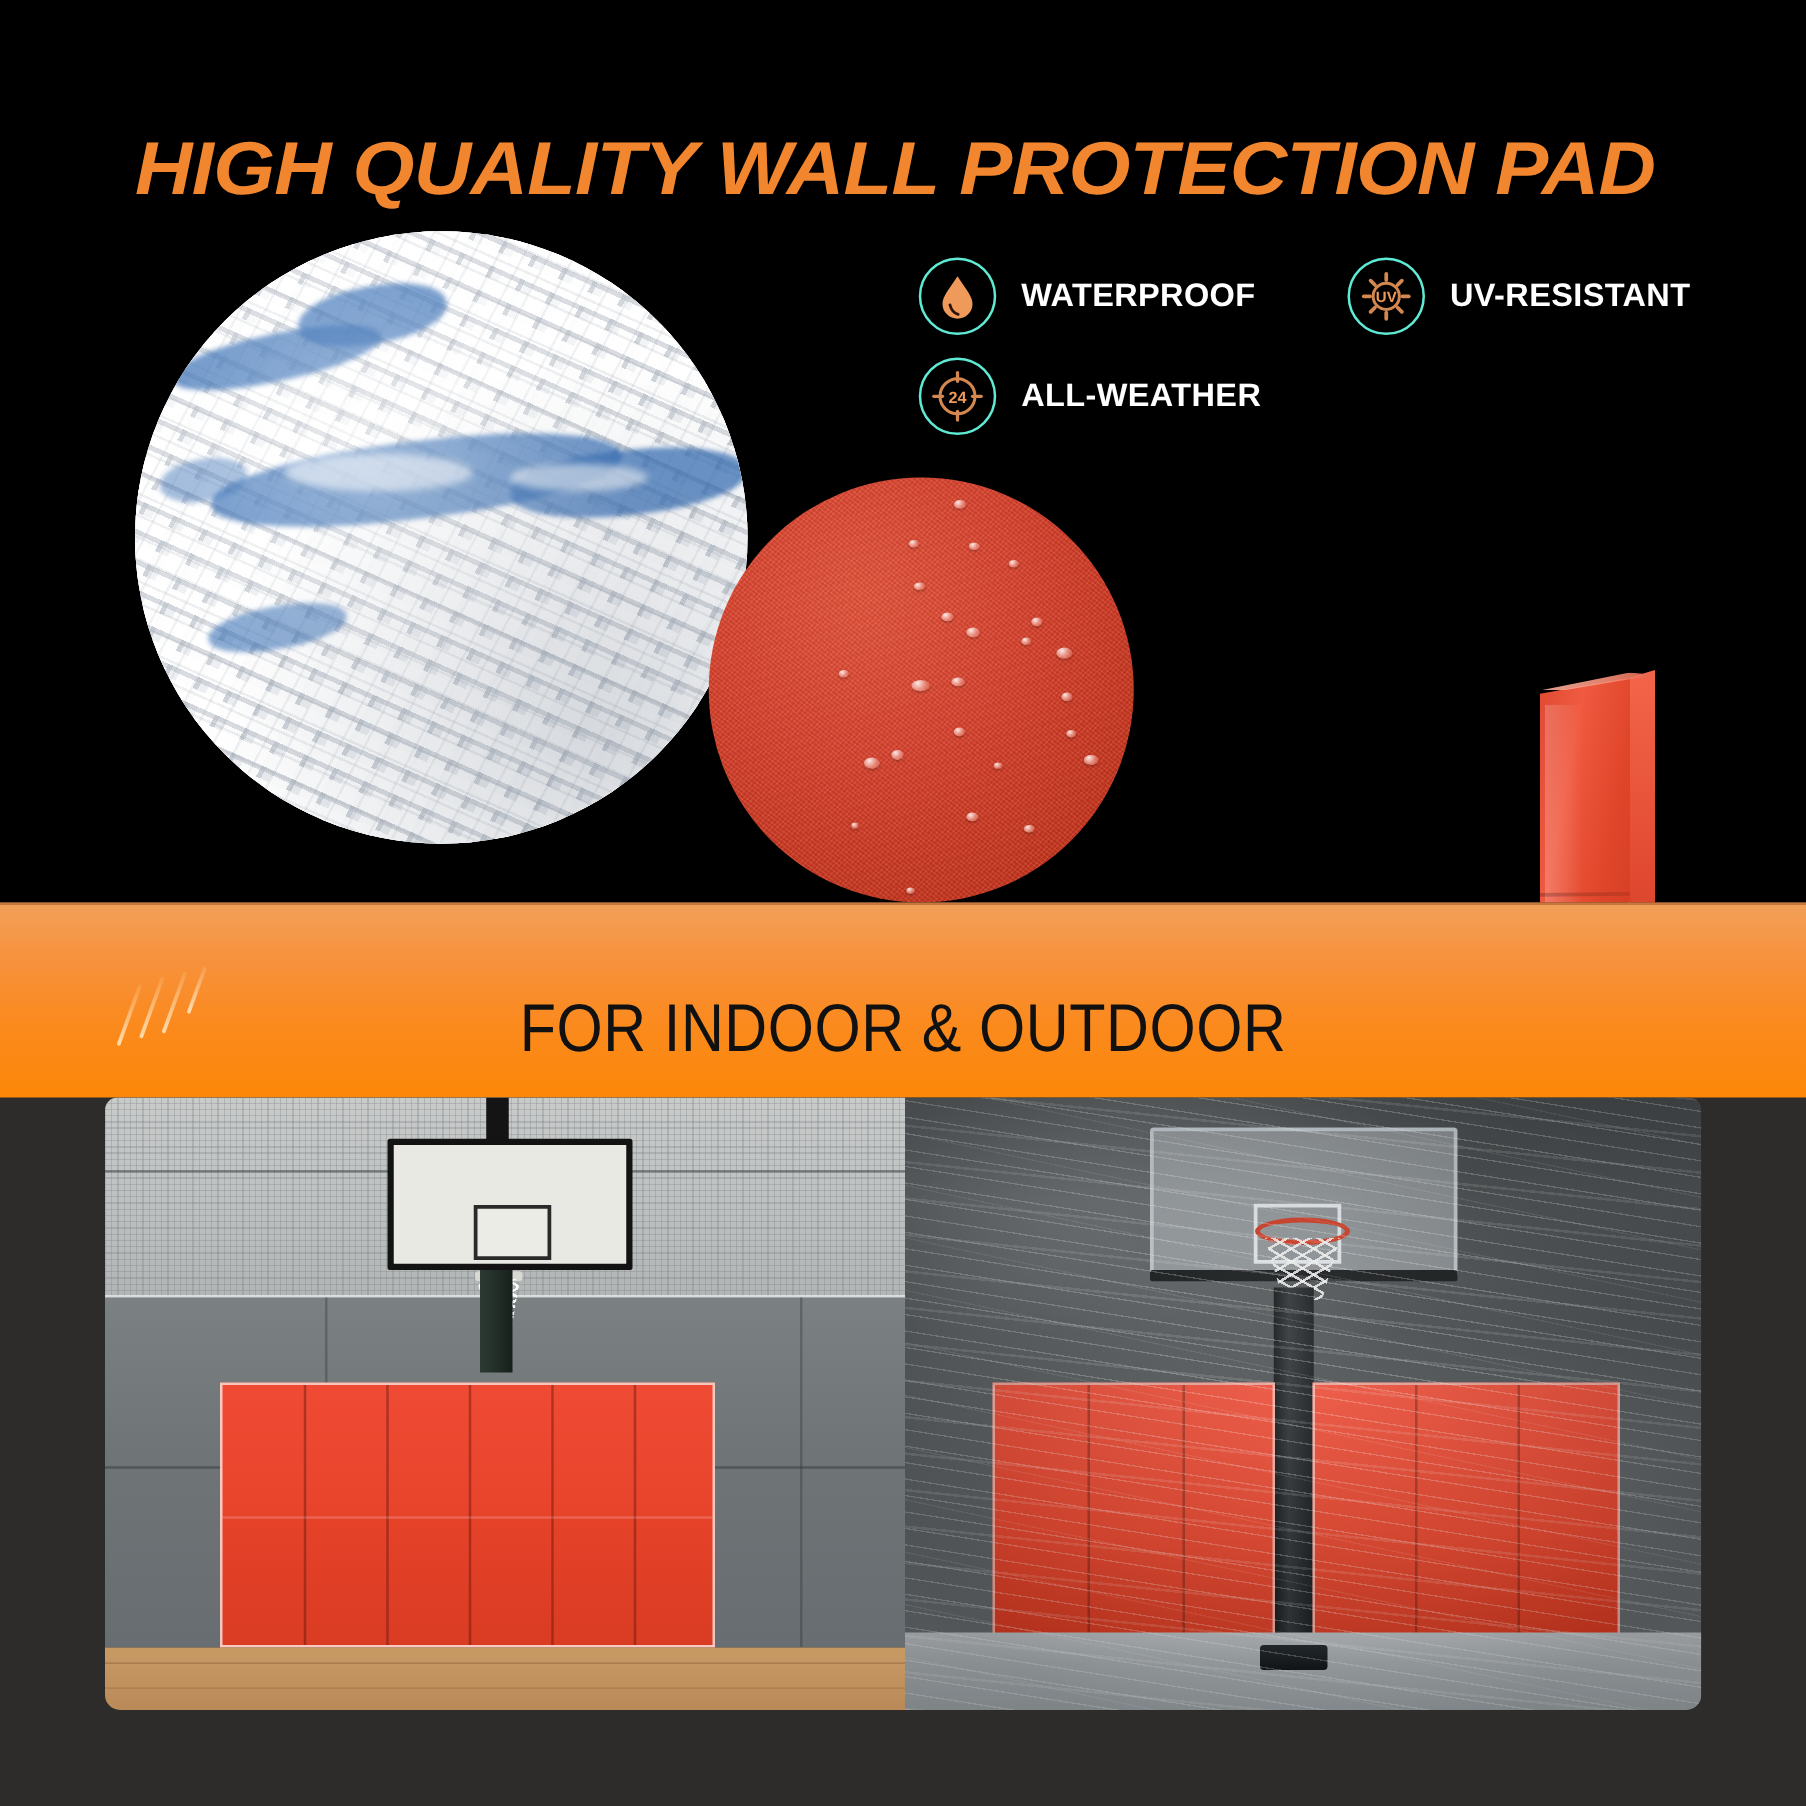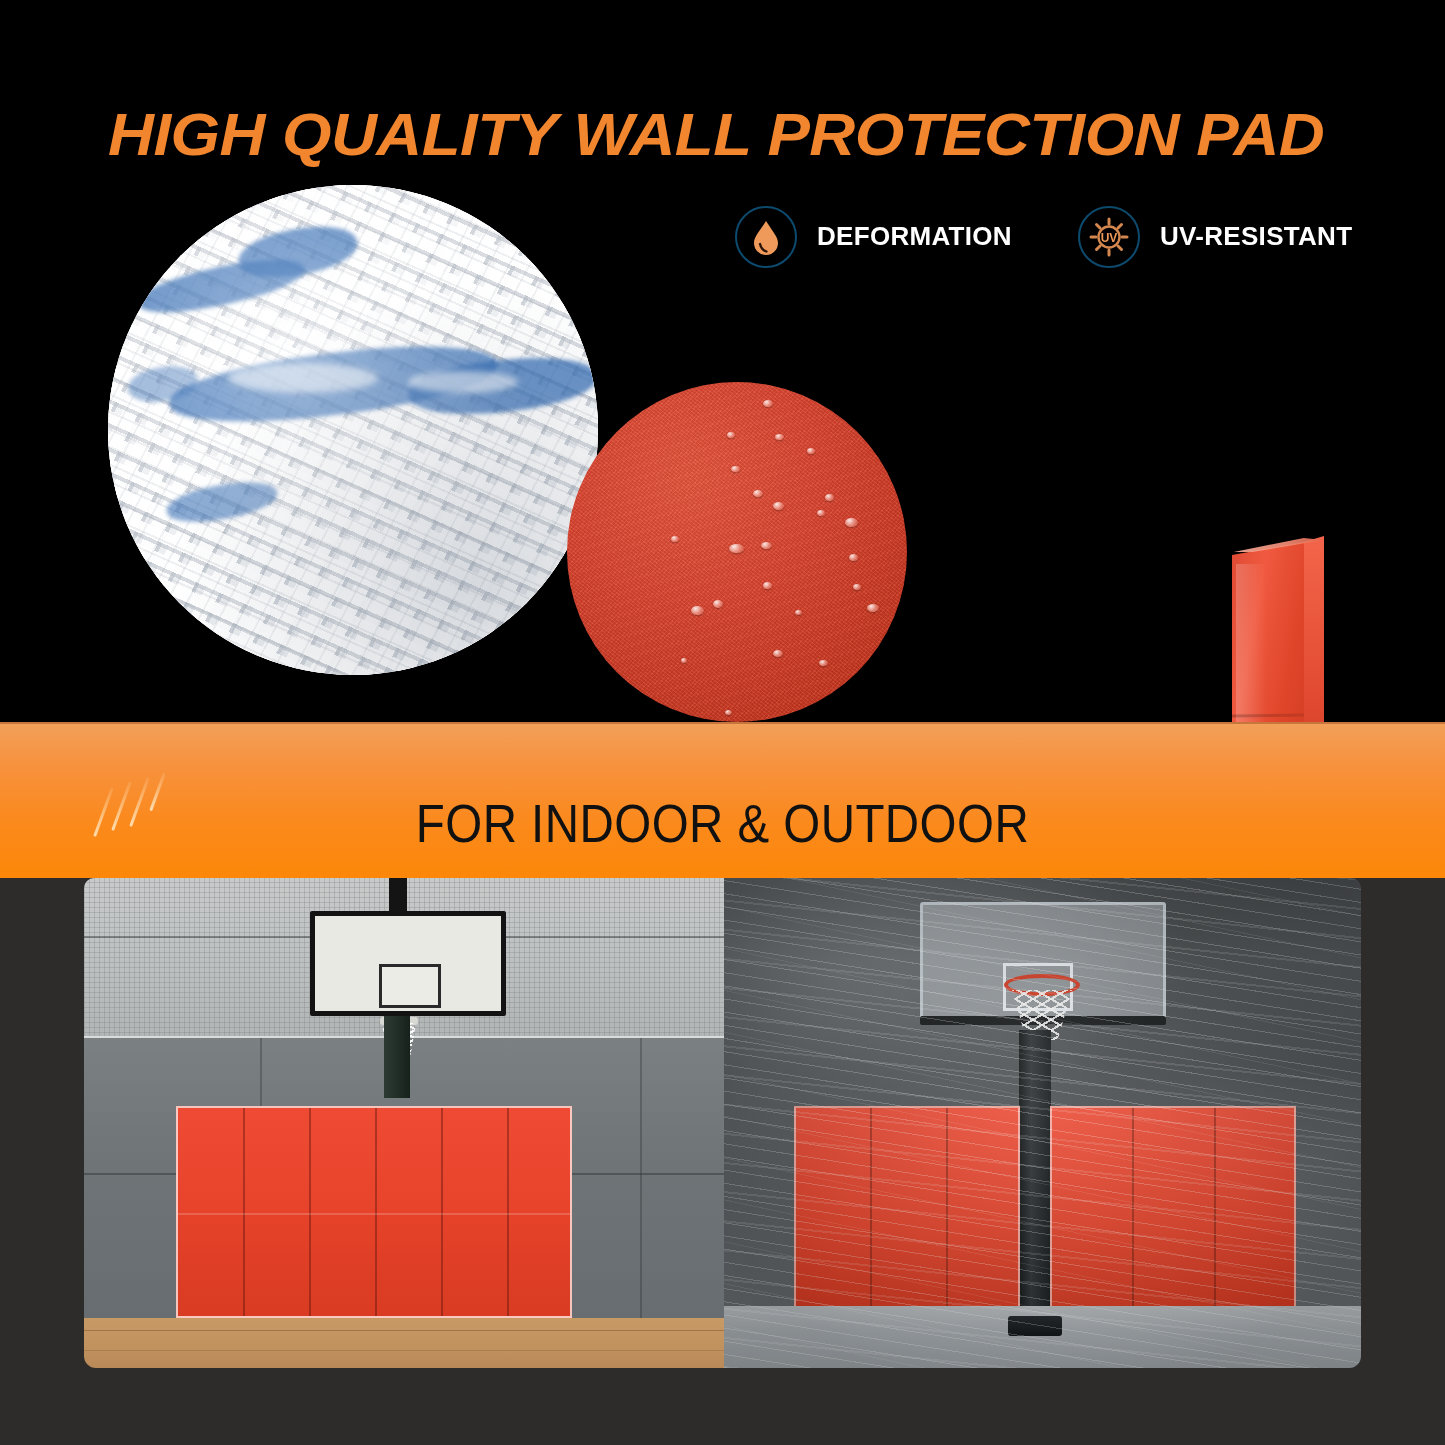--- a/index.html
+++ b/index.html
@@ -21,21 +21,21 @@
   }
 
   
   .features{position:absolute;left:735px;top:200px;width:680px;height:185px;}
   .frow{position:absolute;display:flex;align-items:center;}
   .f-wp{left:0px;top:6px;}
   .f-uv{left:343px;top:6px;}
   .f-aw{left:0px;top:86px;}
   .f-na{left:343px;top:80px;}
 
-  .ficon{width:62px;height:62px;border:2px solid #0c4a6e;border-radius:50%;
+  .ficon{width:62px;height:62px;border:2px solid #5eead4;border-radius:50%;
          position:relative;flex:0 0 62px;box-sizing:border-box;}
   .ficon svg{position:absolute;left:0;top:0;width:58px;height:58px;}
   .flabel{margin-left:20px;color:#fff;font-size:26px;font-weight:bold;
           letter-spacing:0.3px;line-height:1.12;white-space:pre-line;}
 
   
   .texcircle{position:absolute;left:108px;top:185px;width:490px;height:490px;border-radius:50%;
      overflow:hidden;background:#f2f3f5;}
   .mesh{position:absolute;left:-10%;top:-10%;width:130%;height:130%;
      background:
@@ -230,21 +230,21 @@
 
     <div class="features">
 
       <div class="frow f-wp">
         <div class="ficon">
           <svg viewBox="0 0 58 58" aria-hidden="true">
             <path d="M29 13 C 22 24, 17 29, 17 35 a12 12 0 0 0 24 0 C 41 29, 36 24, 29 13 Z" fill="#ef9a5a"></path>
             <path d="M23 36 q1.5 6 6.5 7.5" stroke="#2a1409" stroke-width="2.3" fill="none" stroke-linecap="round"></path>
           </svg>
         </div>
-        <div class="flabel">DEFORMATION</div>
+        <div class="flabel">WATERPROOF</div>
       </div>
 
       <div class="frow f-uv">
         <div class="ficon">
           <svg viewBox="0 0 58 58" aria-hidden="true">
             <g stroke="#d4884f" stroke-width="3" stroke-linecap="round">
               <line x1="29" y1="11" x2="29" y2="16"></line>
               <line x1="29" y1="42" x2="29" y2="47"></line>
               <line x1="11" y1="29" x2="16" y2="29"></line>
               <line x1="42" y1="29" x2="47" y2="29"></line>
@@ -253,20 +253,35 @@
               <line x1="41.5" y1="16.5" x2="38" y2="20"></line>
               <line x1="20" y1="38" x2="16.5" y2="41.5"></line>
             </g>
             <circle cx="29" cy="29" r="10.5" fill="none" stroke="#d4884f" stroke-width="2.4"></circle>
             <text x="29" y="33.5" font-family="Liberation Sans, sans-serif" font-size="12" font-weight="bold" text-anchor="middle" fill="#ef9a5a">UV</text>
           </svg>
         </div>
         <div class="flabel">UV-RESISTANT</div>
       </div>
 
+      <div class="frow f-aw">
+        <div class="ficon">
+          <svg viewBox="0 0 58 58" aria-hidden="true">
+            <circle cx="29" cy="29" r="14" fill="none" stroke="#d4884f" stroke-width="2.4"></circle>
+            <g stroke="#d4884f" stroke-width="2.6" stroke-linecap="round">
+              <line x1="29" y1="10" x2="29" y2="17"></line>
+              <line x1="29" y1="41" x2="29" y2="48"></line>
+              <line x1="10" y1="29" x2="17" y2="29"></line>
+              <line x1="41" y1="29" x2="48" y2="29"></line>
+            </g>
+            <text x="29" y="34" font-family="Liberation Sans, sans-serif" font-size="13" font-weight="bold" text-anchor="middle" fill="#ef9a5a">24</text>
+          </svg>
+        </div>
+        <div class="flabel">ALL-WEATHER</div>
+      </div>
 
 
     </div>
 
     <div class="pad3d">
       <div class="padedge"></div>
       <div class="padface">
         <div class="padglow"></div>
         <div class="padseam"></div>
       </div>

